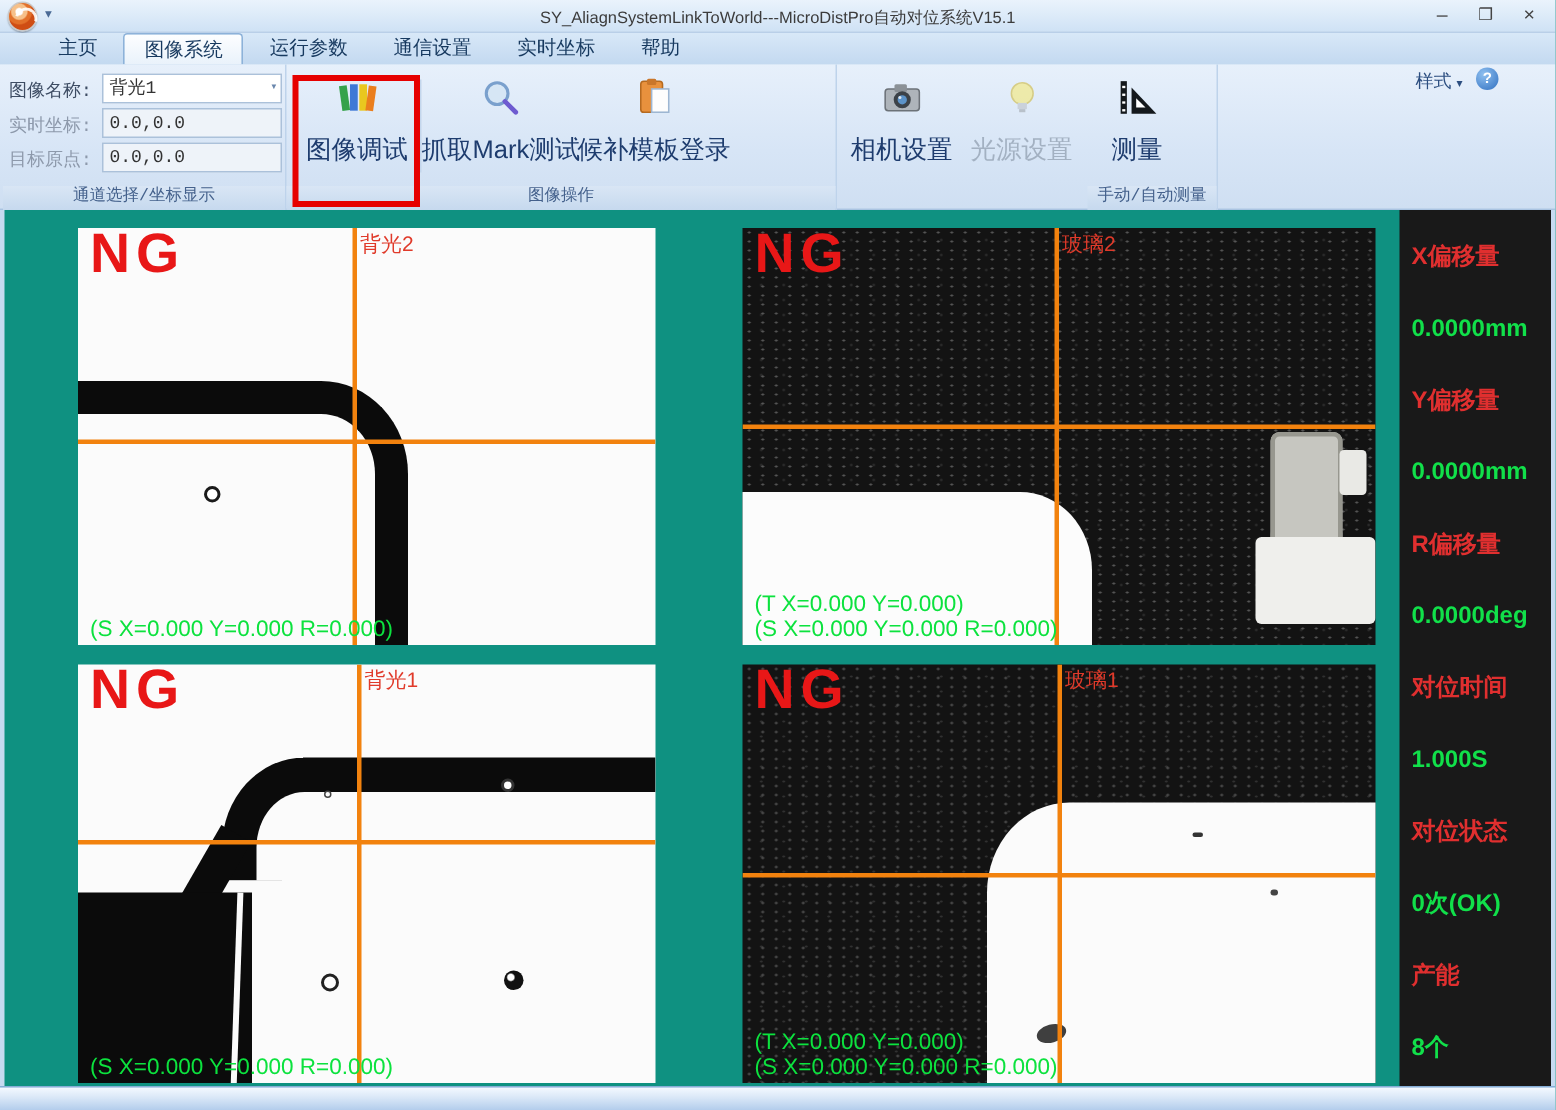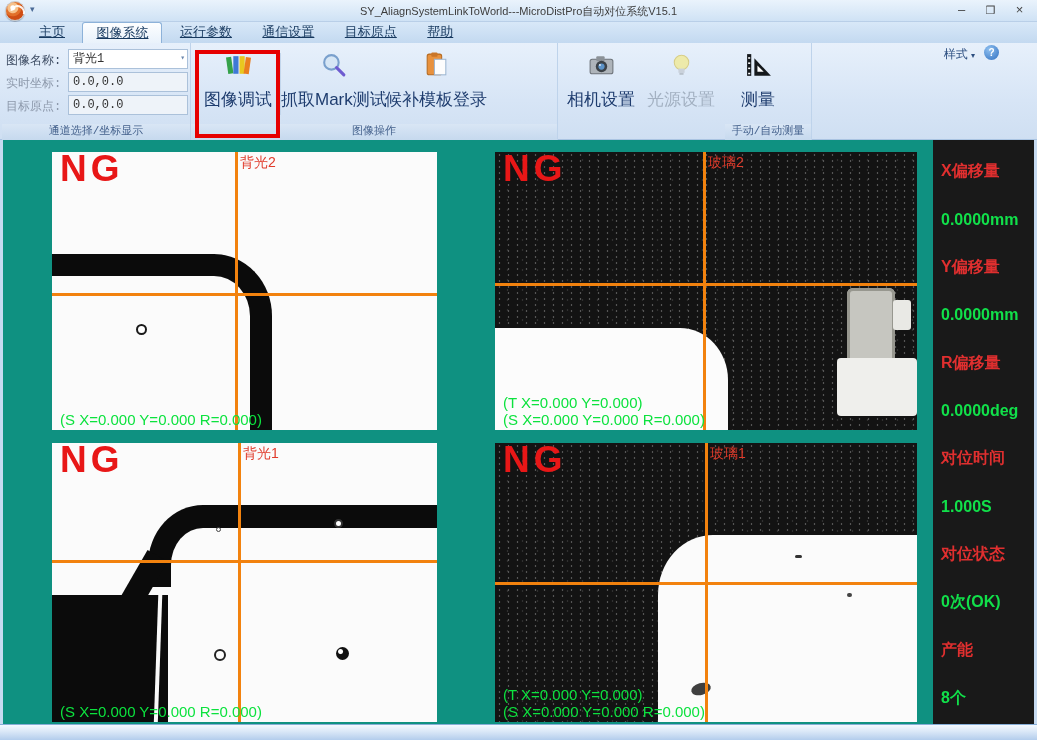--- a/index.html
+++ b/index.html
@@ -20,21 +20,21 @@
     transform:rotate(-30deg); }
   #qat-arrow { position:absolute; left:30px; top:4px; font-size:9px; color:#4a6a96; cursor:default; }
   .wc { position:absolute; top:1px; width:27px; height:19px; text-align:center; line-height:18px;
     font-size:13px; color:#444; }
   #wc-min { right:62px; } #wc-max { right:33px; font-size:11px; } #wc-close { right:4px; }
 
   
   #tabsrow { position:absolute; left:0; top:22px; width:1037px; height:21px;
     background:linear-gradient(#d8e8f8,#c3d9f0); padding-left:26px; }
   .tab { display:inline-block; height:21px; line-height:20px; padding:0 13px; font-size:13px;
-    color:#17395f; vertical-align:top;text-decoration:underline; }
+    color:#17395f; vertical-align:top; }
   .tab.selected { background:linear-gradient(#fdfeff,#e9f2fb); border:1px solid #8db2d9; border-bottom:none;
     border-radius:3px 3px 0 0; }
 
   
   #ribbon { position:absolute; left:0; top:43px; width:1037px; height:97px;
     background:linear-gradient(#e7f0fb,#d7e5f6 60%, #cfdff2); border-bottom:1px solid #aac4e2; }
   .rsec { position:absolute; top:0; height:97px; border-right:1px solid #bed3eb;font-family:Liberation Mono, monospace; }
   .rsec-label { position:absolute; left:0; bottom:0; width:100%; height:16px; text-align:center;
     font-size:11px; line-height:15px; color:#44618c;
     background:linear-gradient(#d9e6f5,#c6d9ee); }
@@ -156,21 +156,21 @@
     <span class="wc" id="wc-min">–</span>
     <span class="wc" id="wc-max">❒</span>
     <span class="wc" id="wc-close">×</span>
   </div>
 
   <div id="tabsrow">
     <div class="tab">主页</div>
     <div class="tab selected">图像系统</div>
     <div class="tab">运行参数</div>
     <div class="tab">通信设置</div>
-    <div class="tab">目标原点</div>
+    <div class="tab">实时坐标</div>
     <div class="tab">帮助</div>
   </div>
 
   <div id="ribbon">
 
     <div class="rsec" id="sec1">
       <div class="frow" id="frow1">
         <span class="flabel">图像名称:</span>
         <span class="fbox combo">背光1</span>
         <span class="combo-arrow">▾</span>

